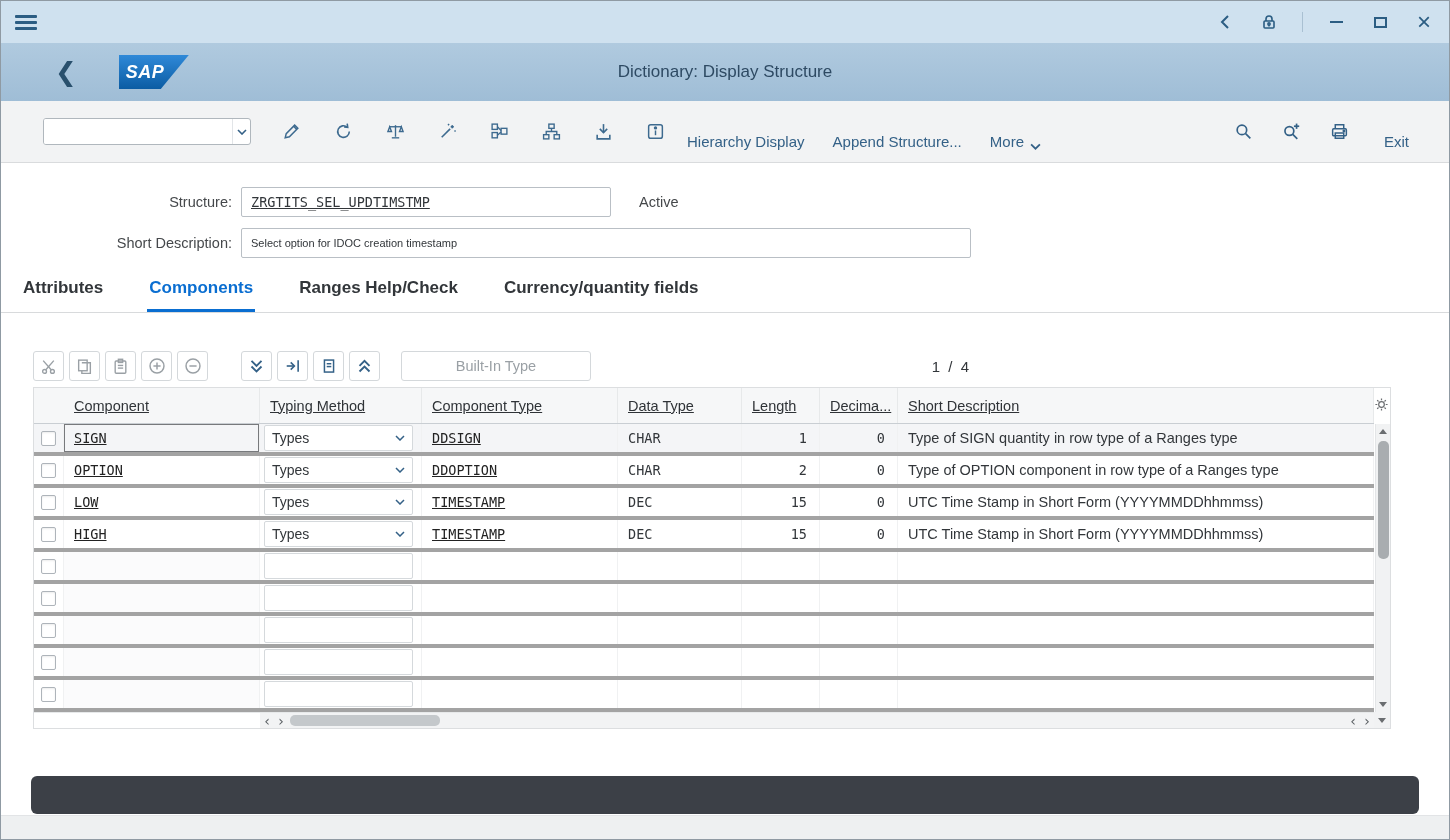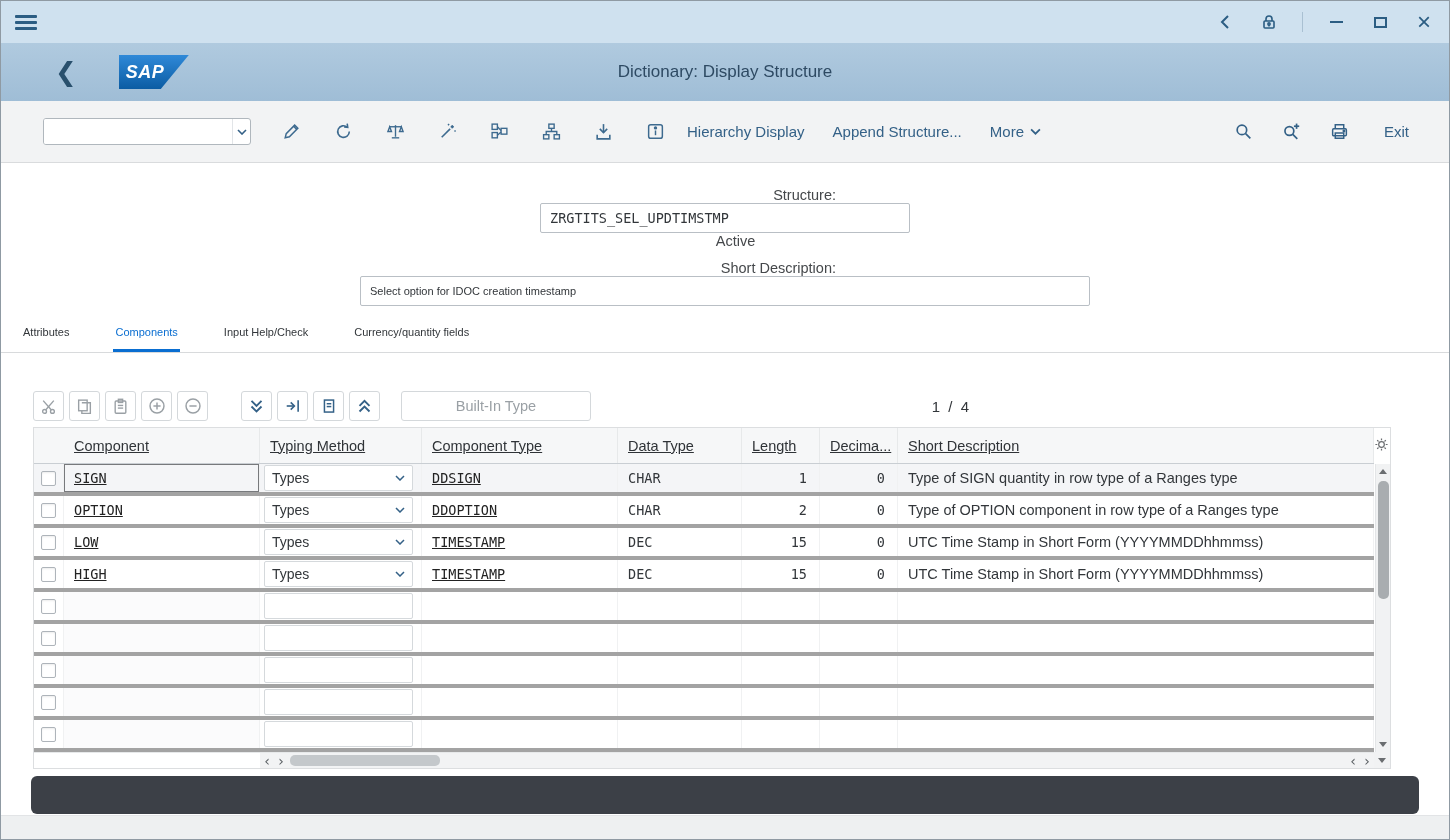--- a/index.html
+++ b/index.html
@@ -25,37 +25,37 @@
   .sap-logo span { color:#fff; font-weight:bold; font-style:italic; font-size:18px; letter-spacing:.5px; }
   .app-title { position:absolute; left:0; right:0; text-align:center; font-size:17px; color:#2e4a63; pointer-events:none; }
 
   
   .toolbar { height:62px; background:#f2f3f4; border-bottom:1px solid #d9dbdd; display:flex; align-items:center; padding:0 26px 0 42px; }
   .combobox { width:208px; height:27px; background:#fff; border:1px solid #b0b7bd; border-radius:3px; display:flex; align-items:center; overflow:hidden; }
   .combobox input { flex:1; border:none; outline:none; height:100%; padding:0 6px; font-size:13px; font-family:"Liberation Sans",sans-serif; }
   .combobox .dd { width:24px; height:100%; display:flex; align-items:center; justify-content:center; cursor:pointer; border-left:1px solid #e2e5e8; }
   .icon-btn { width:36px; height:36px; display:flex; align-items:center; justify-content:center; cursor:pointer; border-radius:3px; }
   .tool-icons { display:flex; align-items:center; gap:16px; margin-left:22px; }
-  .txt-btn { color:#346187; font-size:15px; padding:0 14px; height:36px; display:flex; align-items:center; gap:6px; cursor:pointer; white-space:nowrap; border-radius:3px; }
+  .txt-btn { color:#346187; font-size:15px; padding:0 14px; height:36px; display:flex; align-items:flex-end; gap:6px; cursor:pointer; white-space:nowrap; border-radius:3px; }
   .toolbar-right { margin-left:auto; display:flex; align-items:center; gap:12px; }
   svg.icn { display:block; }
 
   
   .formarea { padding-top:24px; background:#fff; }
-  .form-row { display:flex; align-items:center; margin-bottom:11px;flex-direction:column; }
+  .form-row { display:flex; align-items:center; margin-bottom:11px; }
   .form-label { width:240px; text-align:right; padding-right:9px; color:#45484b; font-size:14.5px; }
   .field { height:30px; border:1px solid #b9bfc5; border-radius:2px; background:#fff; display:flex; align-items:center; padding:0 9px; }
-  .field.mono { font-family:"DejaVu Sans Mono",monospace; font-size:13.5px; }
+  .field.mono { font-family:"DejaVu Sans Mono",monospace; font-size:13.5px;text-decoration:underline; }
   .f-structure { width:370px; }
   .f-desc { width:730px; font-size:11px; }
-  .active-flag { margin-left:21px; color:#45484b; font-size:14.5px; }
+  .active-flag { margin-left:28px; color:#45484b; font-size:14.5px; }
 
   
   .tabstrip { margin-top:10px; border-bottom:1px solid #d8dadc; display:flex; gap:42px; padding:0 0 0 20px; }
-  .tab { font-size:11px; padding:9px 2px 11px; cursor:pointer; color:#32363a; border-bottom:3px solid transparent; }
+  .tab { font-size:17px; padding:9px 2px 11px; cursor:pointer; color:#32363a; border-bottom:3px solid transparent;font-weight:bold; }
   .tab.active { color:#0a6ed1; border-bottom-color:#0a6ed1; }
 
   
   .grid-toolbar { margin:38px 58px 6px 32px; display:flex; align-items:center; }
   .gt-btn { width:31px; height:30px; border:1px solid #d4d8db; border-radius:3px; background:#fff; display:flex; align-items:center; justify-content:center; margin-right:5px; cursor:pointer; }
   .gt-gap { width:28px; }
   .builtin-btn { height:30px; min-width:190px; border:1px solid #d4d8db; border-radius:3px; background:#fff; color:#9aa0a5; font-size:14.5px; display:flex; align-items:center; justify-content:center; margin-left:16px; cursor:default; }
   .pagination { margin-left:auto; margin-right:420px; font-size:15px; color:#32363a; letter-spacing:2px; }
 
   
@@ -266,21 +266,21 @@
     </div>
     <div class="form-row">
       <div class="form-label">Short Description:</div>
       <div class="field f-desc">Select option for IDOC creation timestamp</div>
     </div>
   </div>
 
   <div class="tabstrip">
     <div class="tab">Attributes</div>
     <div class="tab active">Components</div>
-    <div class="tab">Input Help/Check</div>
+    <div class="tab">Ranges Help/Check</div>
     <div class="tab">Currency/quantity fields</div>
   </div>
 
   <div class="grid-toolbar">
     <div class="gt-btn">
       <svg class="icn" width="17" height="17" viewBox="0 0 16 16" fill="none" stroke="#9aa0a5" stroke-width="1.3">
           <line x1="3" y1="2.5" x2="10.5" y2="11"></line>
           <line x1="13" y1="2.5" x2="5.5" y2="11"></line>
           <circle cx="4.3" cy="12.6" r="1.8"></circle>
           <circle cx="11.7" cy="12.6" r="1.8"></circle>

